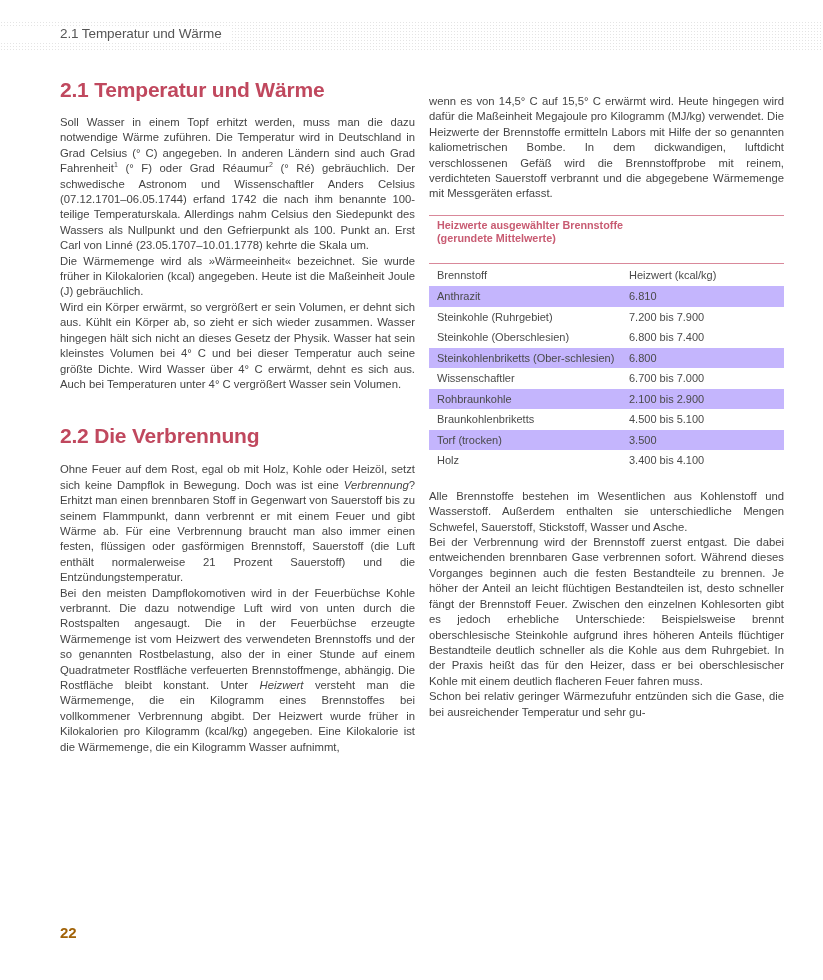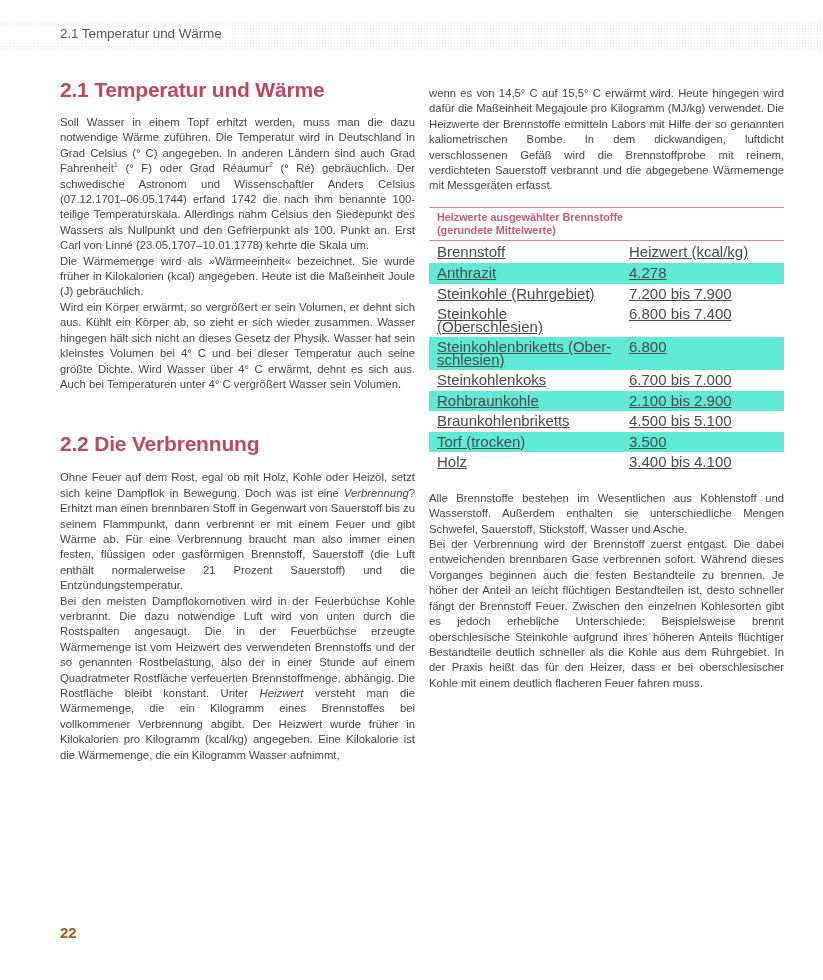--- a/index.html
+++ b/index.html
@@ -11,33 +11,33 @@
       position: absolute; left: 0; top: 22px; width: 823px; height: 30px;
       background-image: radial-gradient(#e4e4e4 0.7px, transparent 0.8px);
       background-size: 3px 3px; background-position: 0 8px;
     }
     .running-header .label {
       position: absolute; left: 0; top: 4px; padding: 0 8px 0 60px; background: #fff;
       font-size: 13.5px; color: #555; letter-spacing: -0.1px;
     }
     .col { position: absolute; width: 355px; font-size: 11.3px; line-height: 15.4px; text-align: justify; color: #444; }
     .col-left { left: 60px; top: 78px; }
-    .col-right { left: 429px; top: 86px; }
+    .col-right { left: 429px; top: 94px; }
     h2 { margin: 0; color: #c0485e; font-weight: bold; font-size: 21px; line-height: 24px; letter-spacing: -0.2px; }
     .h21 { margin-bottom: 13px; }
-    .h22 { margin-top: 40px; margin-bottom: 14px; }
+    .h22 { margin-top: 32px; margin-bottom: 14px; }
     p { margin: 0; }
     em { font-style: italic; }
     sup { font-size: 7px; line-height: 0; vertical-align: super; }
     .table-box { margin-top: 13px; border-top: 1.5px solid #d9889a; margin-bottom: 18px; }
-    .table-title { color: #c85b72; font-weight: bold; font-size: 10.8px; line-height: 13px; padding: 3px 2px 3px 8px; border-bottom: 1.5px solid #d9889a; text-align: left; }
-    table { width: 100%; border-collapse: collapse; font-size: 15px; color: #4a4a4a; text-decoration: underline; }
+    .table-title { color: #c85b72; font-weight: bold; font-size: 10.8px; line-height: 13px; padding: 3px 2px 18px 8px; border-bottom: 1.5px solid #d9889a; text-align: left; }
+    table { width: 100%; border-collapse: collapse; font-size: 11px; color: #4a4a4a; }
     td { padding: 4px 6px 4px 8px; vertical-align: top; text-align: left; line-height: 12.5px; }
     td.c1 { width: 178px; }
-    tr.shaded td { background: #5eead4; }
+    tr.shaded td { background: #c4b5fd; }
     tr.head td { padding-top: 5px; padding-bottom: 5px; }
     .page-number { position: absolute; left: 60px; top: 924px; font-size: 15px; font-weight: bold; color: #a16207; }
   </style>
 </head>
 <body>
 
 <div class="running-header">
   <span class="label">2.1 Temperatur und Wärme</span>
 </div>
 
@@ -61,36 +61,36 @@
       <span>(gerundete Mittelwerte)</span>
     </div>
     <table>
       <tbody>
           <tr class="head">
         <td class="c1">Brennstoff</td>
         <td>Heizwert (kcal/kg)</td>
       </tr>
       <tr class="shaded">
             <td class="c1">Anthrazit</td>
-            <td>4.278</td>
+            <td>6.810</td>
           </tr>
       <tr>
             <td class="c1">Steinkohle (Ruhrgebiet)</td>
             <td>7.200 bis 7.900</td>
           </tr>
       <tr>
             <td class="c1">Steinkohle (Oberschlesien)</td>
             <td>6.800 bis 7.400</td>
           </tr>
       <tr class="shaded">
             <td class="c1">Steinkohlenbriketts (Ober-schlesien)</td>
             <td>6.800</td>
           </tr>
       <tr>
-            <td class="c1">Steinkohlenkoks</td>
+            <td class="c1">Wissenschaftler</td>
             <td>6.700 bis 7.000</td>
           </tr>
       <tr class="shaded">
             <td class="c1">Rohbraunkohle</td>
             <td>2.100 bis 2.900</td>
           </tr>
       <tr>
             <td class="c1">Braunkohlenbriketts</td>
             <td>4.500 bis 5.100</td>
           </tr>
@@ -101,15 +101,16 @@
       <tr>
             <td class="c1">Holz</td>
             <td>3.400 bis 4.100</td>
           </tr>
     </tbody>
       </table>
   </div>
 
   <p>Alle Brennstoffe bestehen im Wesentlichen aus Kohlenstoff und Wasserstoff. Außerdem enthalten sie unterschiedliche Mengen Schwefel, Sauerstoff, Stickstoff, Wasser und Asche.</p>
   <p>Bei der Verbrennung wird der Brennstoff zuerst entgast. Die dabei entweichenden brennbaren Gase verbrennen sofort. Während dieses Vorganges beginnen auch die festen Bestandteile zu brennen. Je höher der Anteil an leicht flüchtigen Bestandteilen ist, desto schneller fängt der Brennstoff Feuer. Zwischen den einzelnen Kohlesorten gibt es jedoch erhebliche Unterschiede: Beispielsweise brennt oberschlesische Steinkohle aufgrund ihres höheren Anteils flüchtiger Bestandteile deutlich schneller als die Kohle aus dem Ruhrgebiet. In der Praxis heißt das für den Heizer, dass er bei oberschlesischer Kohle mit einem deutlich flacheren Feuer fahren muss.</p>
+  <p>Schon bei relativ geringer Wärmezufuhr entzünden sich die Gase, die bei ausreichender Temperatur und sehr gu-</p>
 </div>
 
 <div class="page-number">22</div>
 
 </body></html>

